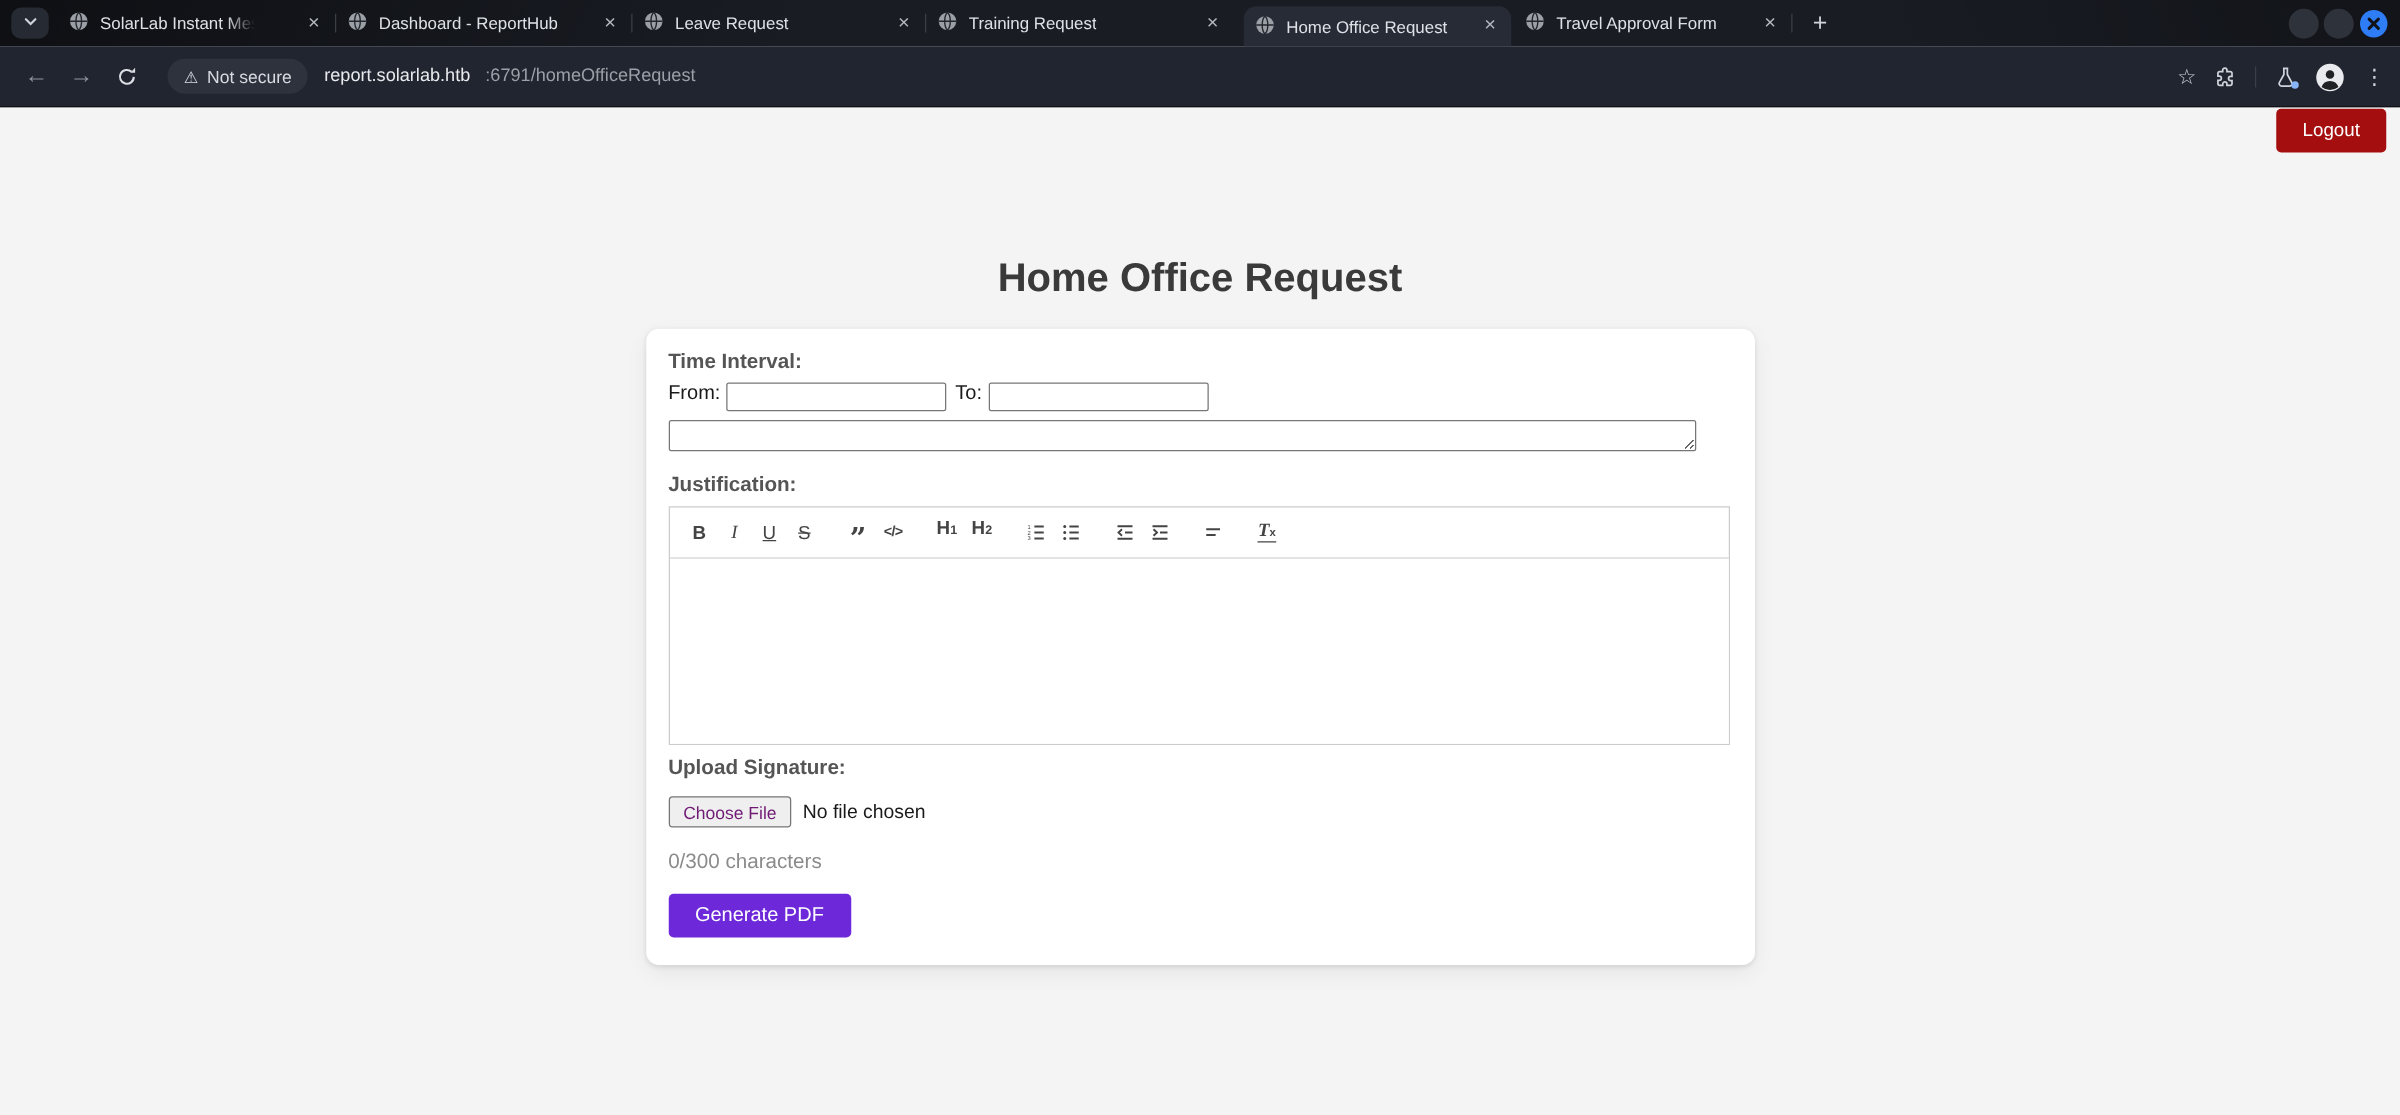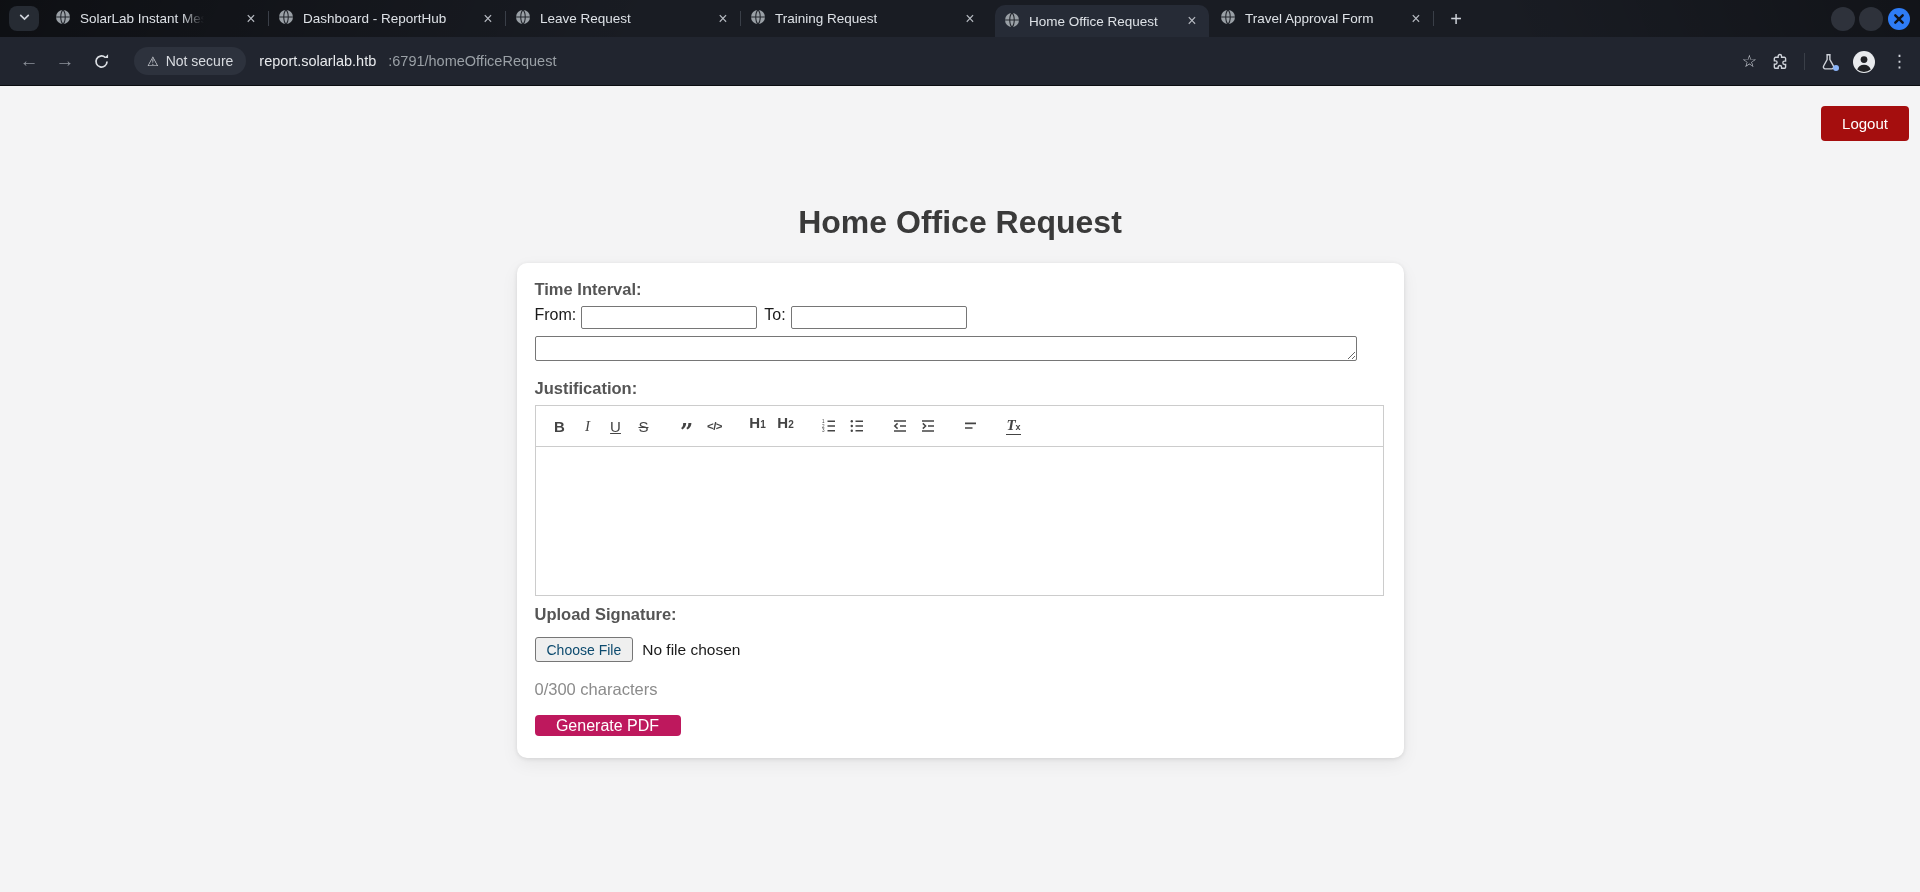--- a/index.html
+++ b/index.html
@@ -69,21 +69,21 @@
   .toolbar-right { position: absolute; right: 12px; top: 0; height: 49px; display: flex; align-items: center; gap: 15px; }
   .tb-icon-btn { background: none; border: none; cursor: pointer; display: flex; align-items: center; justify-content: center; padding: 0; }
   .tb-text-icon { font-size: 17px; color: #cfd3da; }
   .tb-divider { width: 1px; height: 17px; background: #3a3f48; }
   .flask-wrap { position: relative; }
   .flask-dot { position: absolute; right: -2px; bottom: -1px; width: 6px; height: 6px; border-radius: 50%; background: #8ab4f8; }
 
   
   .page { position: relative; height: 806px; background: #f4f4f5; }
   .logout-btn {
-    position: absolute; top: 20px; right: 11px; width: 88px; height: 35px;
+    position: absolute; top: 1px; right: 11px; width: 88px; height: 35px;
     background: #a50e0e; color: #fff; font-size: 15px; border: none; border-radius: 4px;
     cursor: pointer; font-family: "Liberation Sans", sans-serif;
   }
   .page-title {
     padding-top: 117px; text-align: center;
     font-size: 32px; line-height: 39px; font-weight: bold; color: #3a3a3a;
   }
   .card {
     width: 887px; margin: 21px auto 0; background: #fff; border-radius: 10px;
     box-shadow: 0 1px 4px rgba(0,0,0,.10), 0 6px 18px rgba(0,0,0,.06);
@@ -120,27 +120,27 @@
   .g-h { font-weight: bold; font-size: 15px; display: flex; align-items: baseline; }
   .g-h sub { font-size: 10px; font-weight: bold; }
   .g-clean { font-family: "Liberation Serif", serif; font-style: italic; font-weight: bold; font-size: 15px;
              border-bottom: 1.5px solid #444; line-height: 14px; display: inline-flex; align-items: baseline; }
   .g-clean .sub-x { font-family: "Liberation Sans", sans-serif; font-style: normal; font-size: 9px; font-weight: bold; }
   .ql-content { height: 148px; background: #fff; cursor: text; }
   .upload-label { margin-top: 9px; }
   .file-row { margin-top: 13px; display: flex; align-items: center; }
   .file-btn {
     height: 25px; padding: 0 11px; background: #efefef; border: 1px solid #767676;
-    border-radius: 3px; font-size: 14px; color: #0c4a6e; cursor: pointer;
+    border-radius: 3px; font-size: 14px; color: #701a75; cursor: pointer;
     font-family: "Liberation Sans", sans-serif;
   }
   .file-status { margin-left: 9px; font-size: 15.5px; color: #1a1a1a; }
   .char-counter { margin-top: 18px; font-size: 16.5px; color: #8b8b8b; }
   .generate-btn {
-    margin-top: 16px; width: 146px; height: 21px; background: #be185d; color: #fff;
+    margin-top: 16px; width: 146px; height: 35px; background: #6d28d9; color: #fff;
     border: none; border-radius: 4px; font-size: 16px; cursor: pointer;
     font-family: "Liberation Sans", sans-serif;
   }
 </style>
 </head>
 <body>
 
 <div class="tabstrip">
   <button class="tab-search-btn">
     <span>

